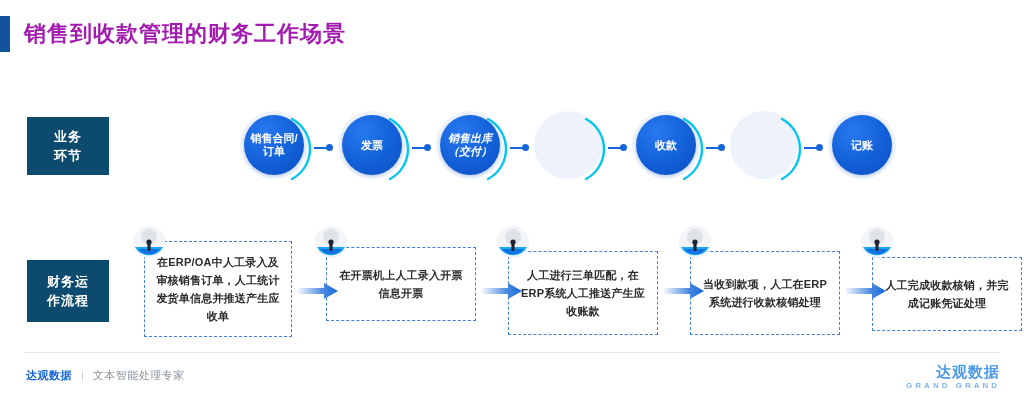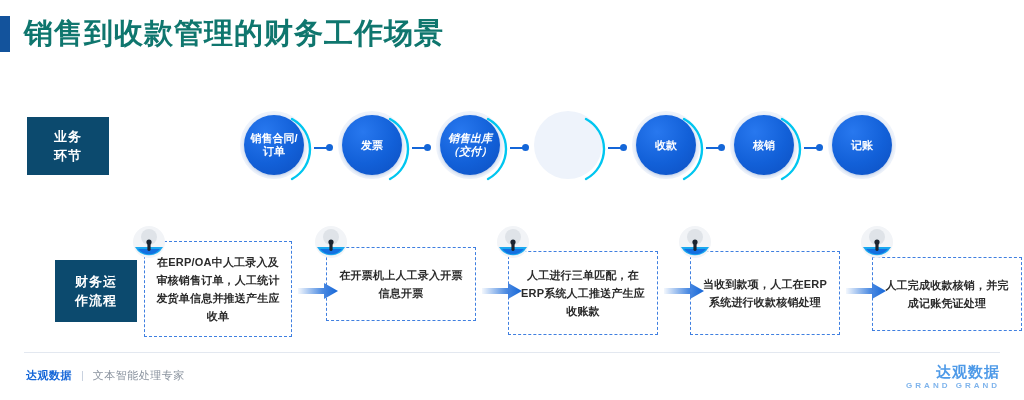--- a/index.html
+++ b/index.html
@@ -24,23 +24,23 @@
     display: flex;
     align-items: center;
   }
   .title-accent {
     width: 10px;
     height: 36px;
     background: #13539c;
     margin-right: 14px;
   }
   .title-text {
-    font-size: 29px;
-    font-weight: bold;
-    color: #0f766e;
+    font-size: 22px;
+    font-weight: bold;
+    color: #a21caf;
     letter-spacing: 1px;
     white-space: nowrap;
   }
 
   
   .row-label {
     position: absolute;
     background: #0c4a6e;
     color: #ffffff;
     font-weight: bold;
@@ -57,21 +57,20 @@
     left: 27px;
     top: 117px;
     width: 82px;
     height: 58px;
   }
   #label-finance {
     left: 27px;
     top: 260px;
     width: 82px;
     height: 62px;
-    margin-left: 28px;
   }
 
   
   .circle-row {
     position: absolute;
     left: 238px;
     top: 104px;
     width: 780px;
     height: 90px;
   }
@@ -314,23 +313,20 @@
       <svg class="node-arc" viewBox="0 0 72 72">
         <path d="M 46 6 A 34 34 0 0 1 46 66" fill="none" stroke="#00c6f0" stroke-width="2.4" stroke-linecap="round"></path>
       </svg>
       <div class="node-connector">
         <div class="connector-line"></div>
         <div class="connector-dot"></div>
       </div>
     </div>
     <div class="node" style="left: 490px;">
       <div class="node-halo"></div>
-      <div class="node-circle">
-        <div class="node-label">核销</div>
-      </div>
       <svg class="node-arc" viewBox="0 0 72 72">
         <path d="M 46 6 A 34 34 0 0 1 46 66" fill="none" stroke="#00c6f0" stroke-width="2.4" stroke-linecap="round"></path>
       </svg>
       <div class="node-connector">
         <div class="connector-line"></div>
         <div class="connector-dot"></div>
       </div>
     </div>
     <div class="node" style="left: 588px;">
       <div class="node-halo"></div>

